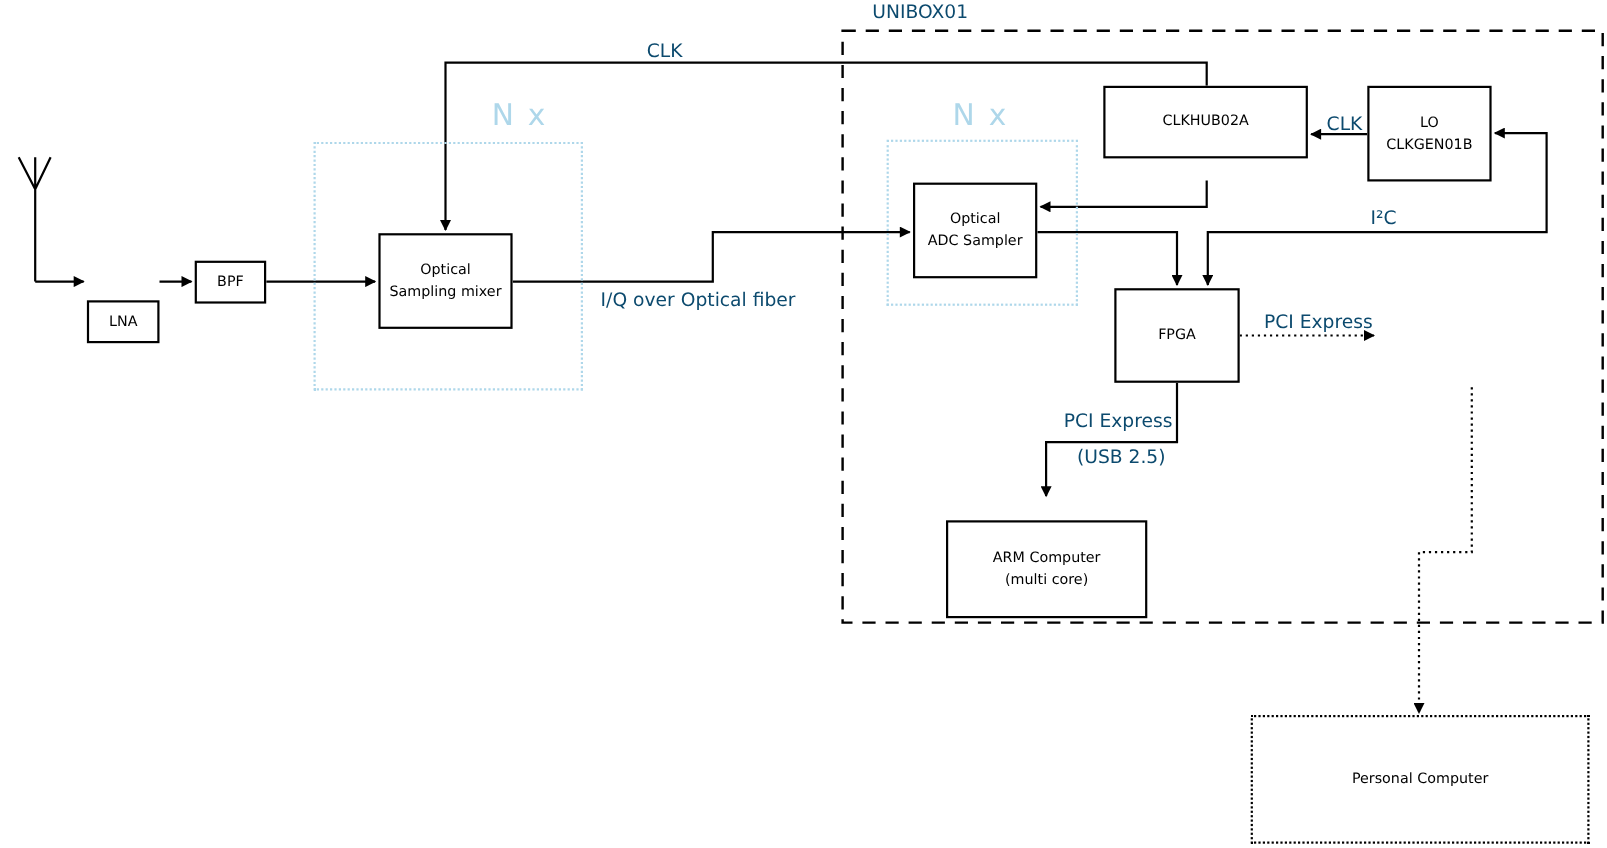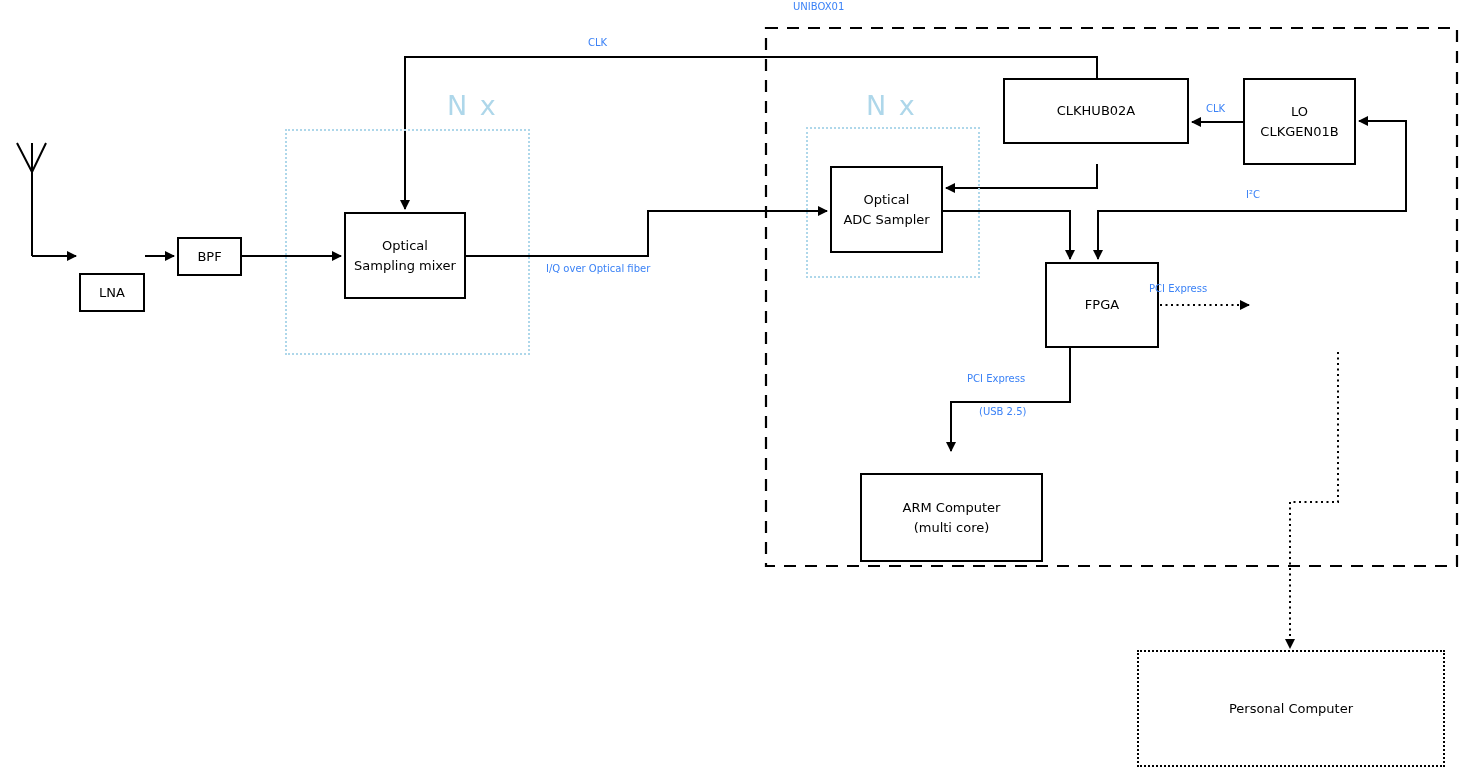--- a/index.html
+++ b/index.html
@@ -61,22 +61,22 @@
   }
   .nx {
     position: absolute;
     color: var(--accent-blue, #aed7ea);
     font-size: 27px;
     letter-spacing: 2px;
     white-space: nowrap;
   }
   .elabel {
     position: absolute;
-    font-size: 10px;
-    color: #3b82f6;
+    font-size: 17px;
+    color: #0c4a6e;
     white-space: nowrap;
   }
 </style>
 </head>
 <body>
 
 <div class="canvas">
 
   <svg class="wires" viewBox="0 0 1461 771">
     <defs>
@@ -132,21 +132,21 @@
 Sampling mixer</div>
 
   <div class="node" style="left:830px; top:166px; width:113px; height:87px;">Optical
 ADC Sampler</div>
 
   <div class="node" style="left:1003px; top:78px; width:186px; height:66px;">CLKHUB02A</div>
 
   <div class="node" style="left:1243px; top:78px; width:113px; height:87px;">LO
 CLKGEN01B</div>
 
-  <div class="node" style="left:1013px; top:262px; width:114px; height:86px;margin-left:32px;">FPGA</div>
+  <div class="node" style="left:1013px; top:262px; width:114px; height:86px;">FPGA</div>
 
 
   <div class="node" style="left:860px; top:473px; width:183px; height:89px;">ARM Computer
 (multi core)</div>
 
   <div class="node dotted-border" style="left:1137px; top:650px; width:308px; height:117px;">Personal Computer</div>
 
   <div class="elabel" style="left:588px; top:37px;">CLK</div>
 
   <div class="elabel" style="left:1206px; top:103px;">CLK</div>

